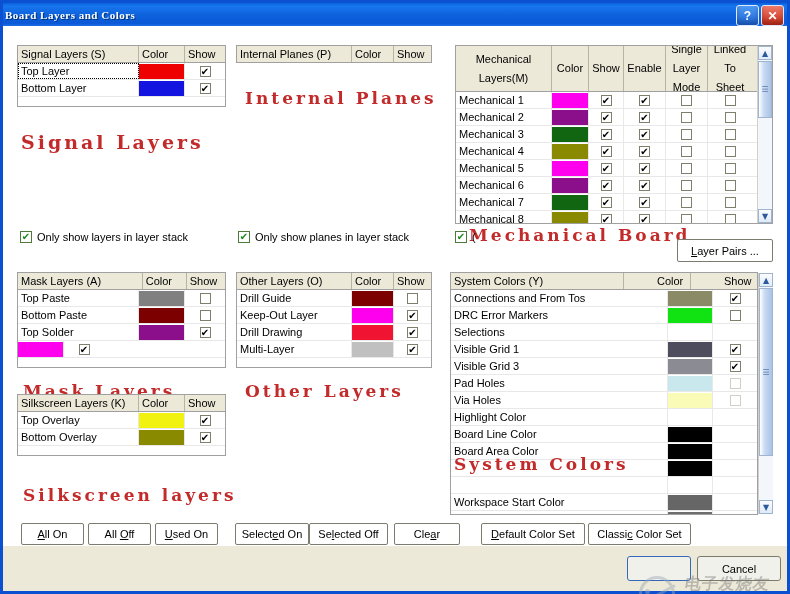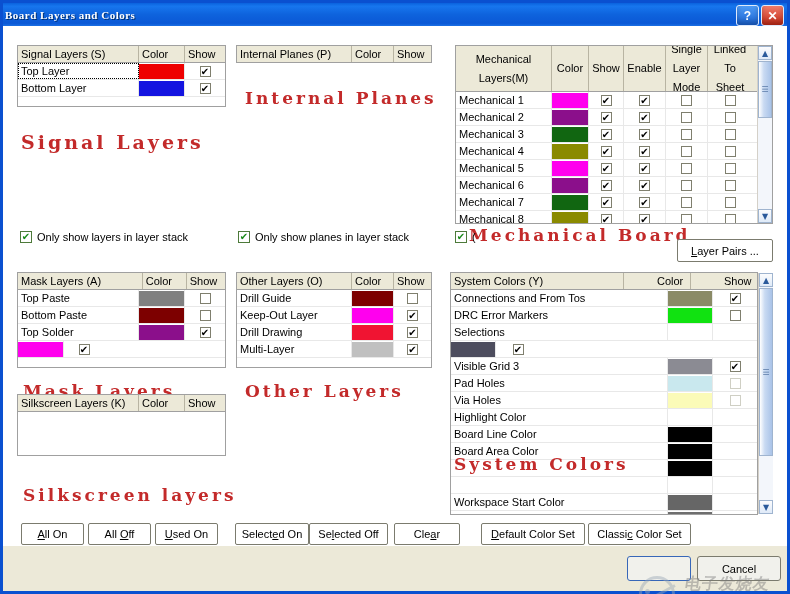--- a/index.html
+++ b/index.html
@@ -447,20 +447,40 @@
         </div>
     </div>
     <div class="anno" style="left:242px;top:355px;font-size:17px;">Other Layers</div>
 
     <div class="grid" style="left:14px;top:368px;width:209px;height:62px;">
       <div class="hdr" style="height:17px;">
         <div class="hc" style="width:121px;">Silkscreen Layers (K)</div>
         <div class="hc" style="width:46px;">Color</div>
         <div class="hc" style="width:40px;">Show</div>
       </div>
+      <div id="silk-rows">
+          <div class="row">
+            <div class="c namecell" style="width: 121px;">Top Overlay</div>
+            <div class="c center" style="width: 46px;">
+              <div class="swatch" style="background:#f2f211;"></div>
+            </div>
+            <div class="c center" style="width: 40px;">
+              <div class="cb on"></div>
+            </div>
+          </div>
+          <div class="row">
+            <div class="c namecell" style="width: 121px;">Bottom Overlay</div>
+            <div class="c center" style="width: 46px;">
+              <div class="swatch" style="background:#8a8a00;"></div>
+            </div>
+            <div class="c center" style="width: 40px;">
+              <div class="cb on"></div>
+            </div>
+          </div>
+        </div>
     </div>
     <div class="anno" style="left:20px;top:459px;font-size:17px;">Silkscreen layers</div>
 
     <div class="grid" style="left:447px;top:246px;width:308px;height:243px;overflow:hidden;">
       <div class="hdr" style="height:17px;gap:30px;">
         <div class="hc" style="width:217px;">System Colors (Y)</div>
         <div class="hc" style="width:45px;">Color</div>
         <div class="hc" style="width:44px;">Show</div>
       </div>
       <div id="sys-rows">
@@ -481,20 +501,21 @@
             <div class="c center" style="width: 44px;">
               <div class="cb"></div>
             </div>
           </div>
           <div class="row" style="height: 17px;">
             <div class="c namecell" style="width: 217px;">Selections</div>
             <div class="c center" style="width: 45px;"></div>
             <div class="c center" style="width: 44px;"></div>
           </div>
           <div class="row" style="height: 17px;">
+            <div class="c namecell" style="width: 217px;">Visible Grid 1</div>
             <div class="c center" style="width: 45px;">
               <div class="swatch" style="background:#4d4d5e;"></div>
             </div>
             <div class="c center" style="width: 44px;">
               <div class="cb on"></div>
             </div>
           </div>
           <div class="row" style="height: 17px;">
             <div class="c namecell" style="width: 217px;">Visible Grid 3</div>
             <div class="c center" style="width: 45px;">

